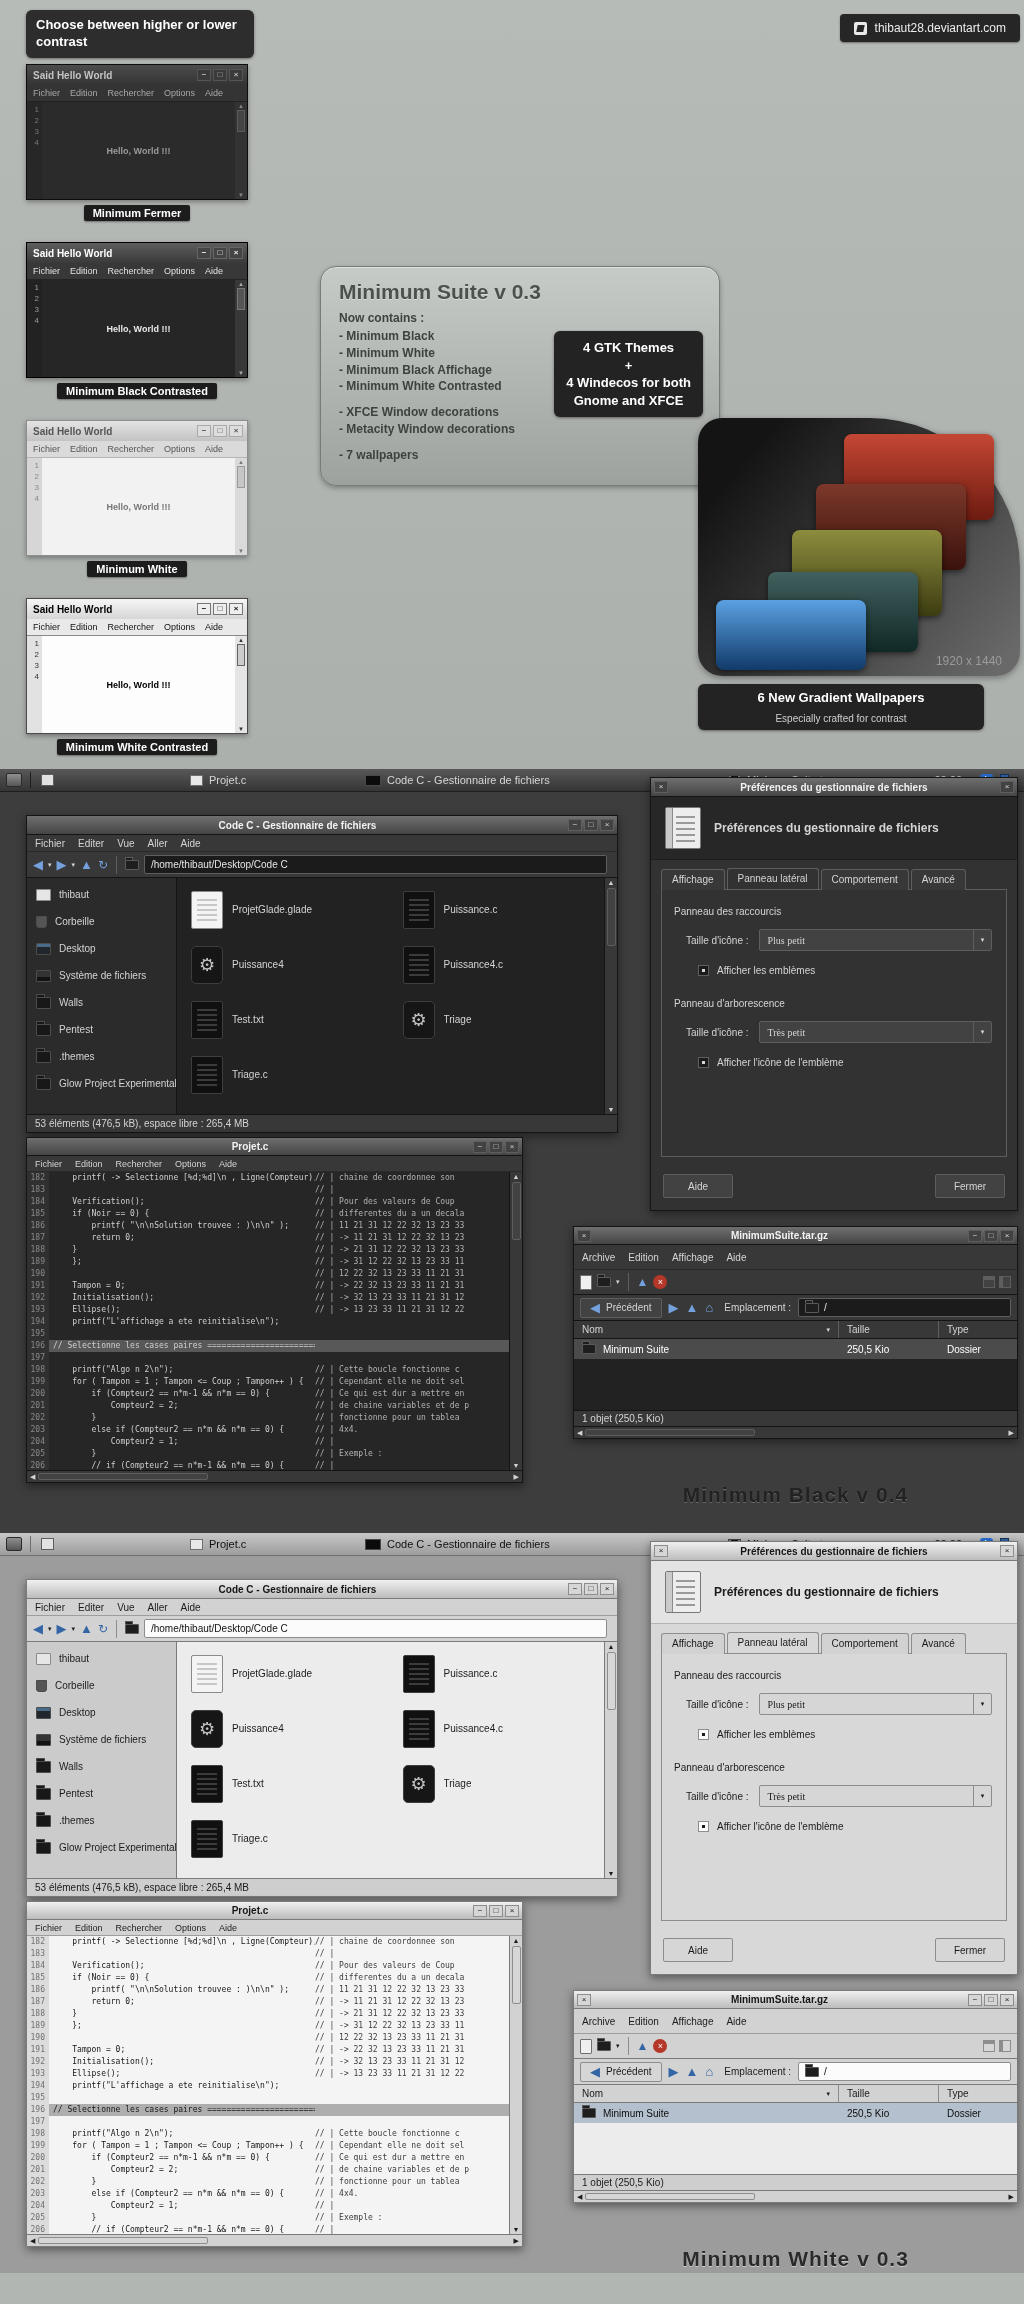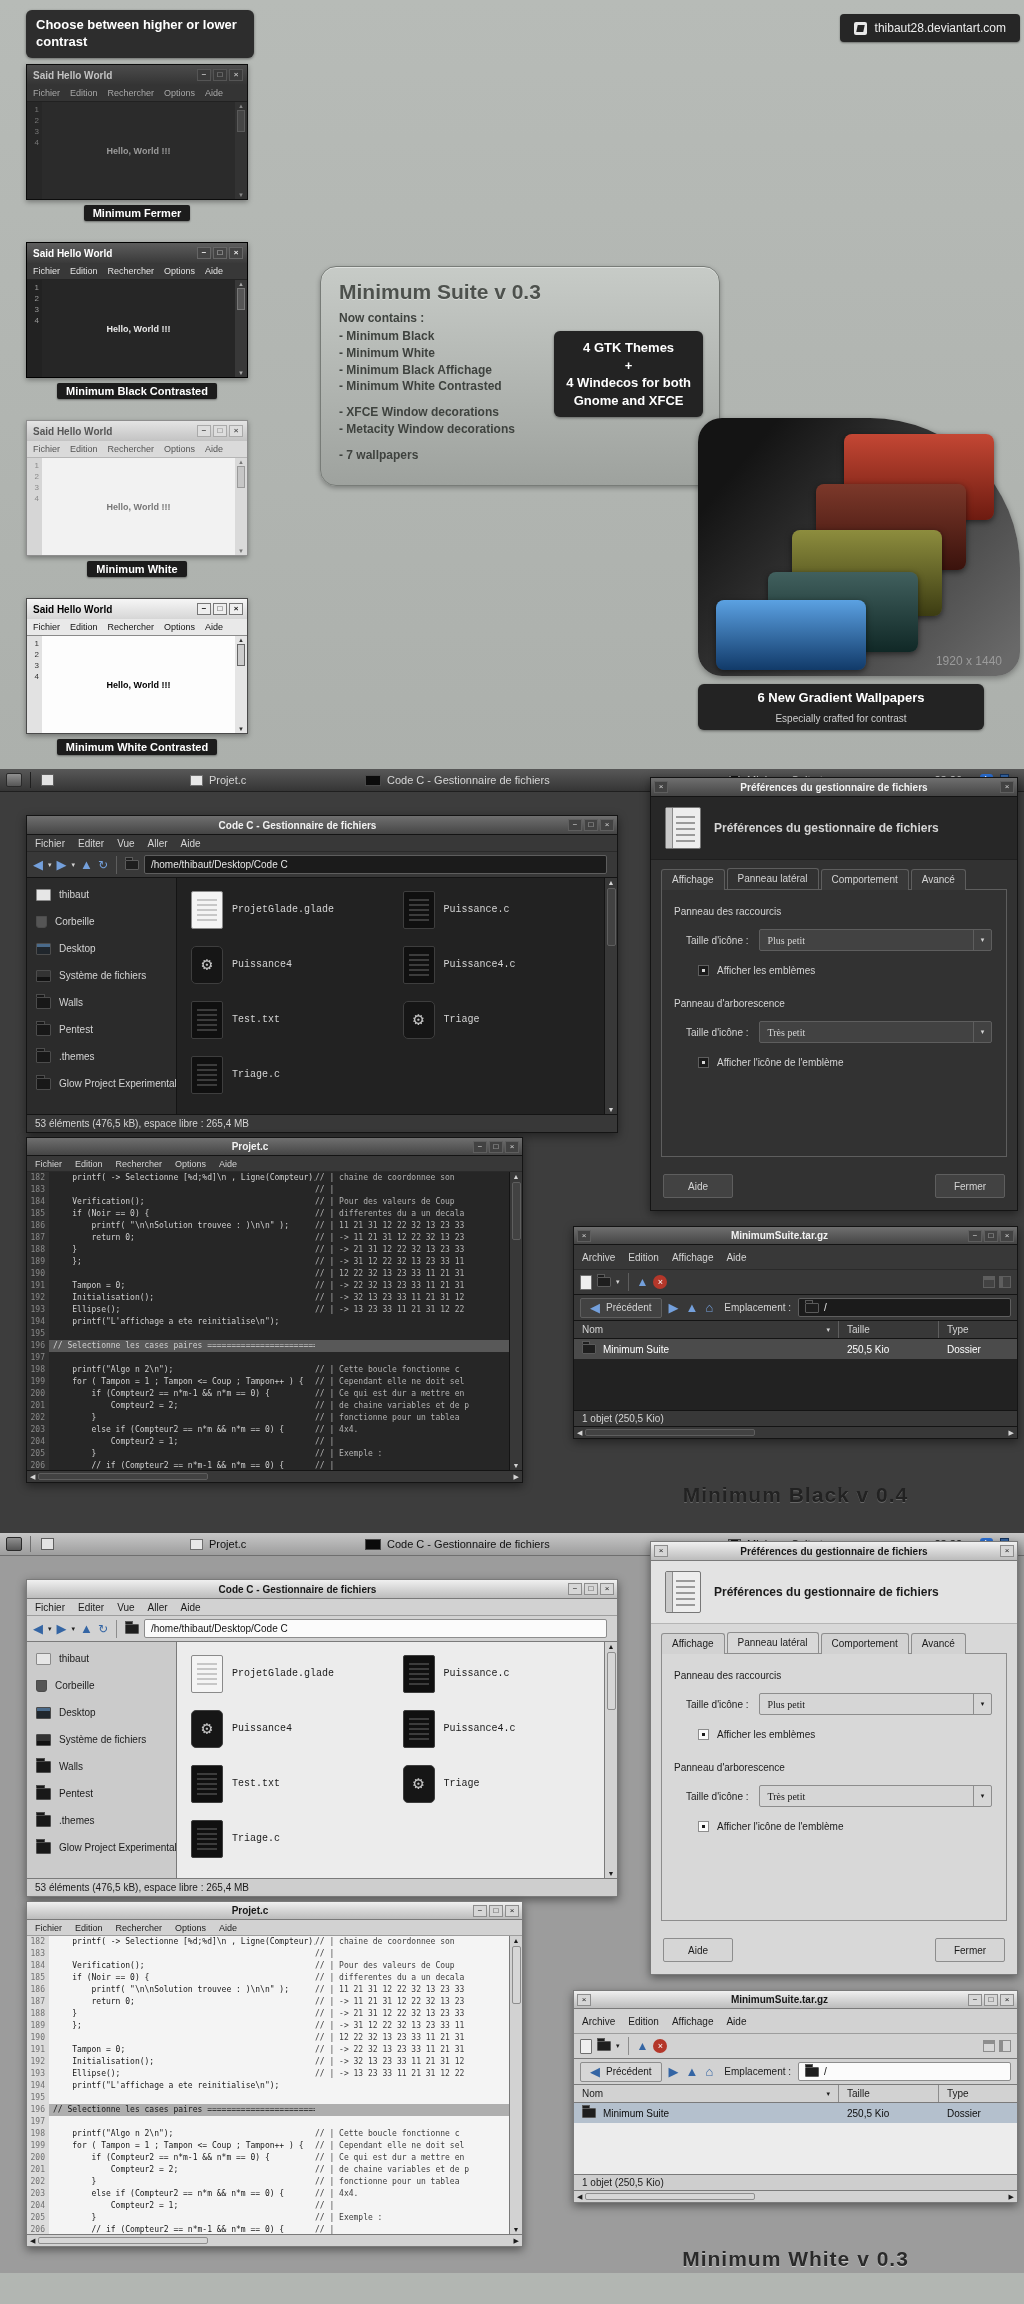--- a/index.html
+++ b/index.html
@@ -184,21 +184,21 @@
 .side-item{height:27px;display:flex;align-items:center;gap:8px;padding:0 9px;font-size:10px;white-space:nowrap;overflow:hidden;}
 .sicon{width:15px;height:12px;flex:none;background:#181818;border:1px solid #4c4c4c;border-radius:1px;position:relative;}
 .sicon[data-icon="folder"]::before{content:"";position:absolute;left:-1px;top:-4px;width:7px;height:2px;
   background:#181818;border:1px solid #4c4c4c;border-bottom:none;}
 .sicon[data-icon="home"]{background:#e6e6e6;border-color:#8a8a8a;}
 .sicon[data-icon="trash"]{width:11px;background:#555;border-radius:0 0 3px 3px;}
 .sicon[data-icon="desktop"]{background:#20262c;box-shadow:inset 0 3px 0 #4a6a8a;}
 .sicon[data-icon="drive"]{background:#333;box-shadow:inset 0 -4px 0 #121212;}
 .fm-files{flex:1;background:var(--area);display:grid;grid-template-columns:1fr 1fr;grid-auto-rows:55px;
   align-items:center;padding:4px 2px;min-width:0;}
-.file-item{display:flex;align-items:center;gap:9px;padding-left:12px;min-width:0;font-family:Liberation Mono, monospace;}
+.file-item{display:flex;align-items:center;gap:9px;padding-left:12px;min-width:0;}
 .fname{font-size:10px;white-space:nowrap;overflow:hidden;}
 .ficon{width:32px;height:38px;flex:none;position:relative;display:flex;align-items:center;justify-content:center;}
 .ficon[data-icon="glade"]{background:#f4f4f4;border:1px solid #8a8a8a;border-radius:2px;}
 .ficon[data-icon="glade"]::before{content:"";position:absolute;left:5px;right:5px;top:7px;height:22px;
   background:repeating-linear-gradient(#c7c7c7 0 2px,transparent 2px 5px);}
 .ficon[data-icon="source"],.ficon[data-icon="text"]{background:#101010;border:1px solid #3e3e3e;border-radius:2px;}
 .ficon[data-icon="source"]::before,.ficon[data-icon="text"]::before{content:"";position:absolute;
   left:5px;right:5px;top:7px;height:22px;background:repeating-linear-gradient(#3c3c3c 0 2px,transparent 2px 5px);}
 .ficon[data-icon="exec"]{background:#161616;border:1px solid #3e3e3e;border-radius:5px;}
 .ficon .gear{display:none;font-size:18px;color:#c2c2c2;line-height:1;}

